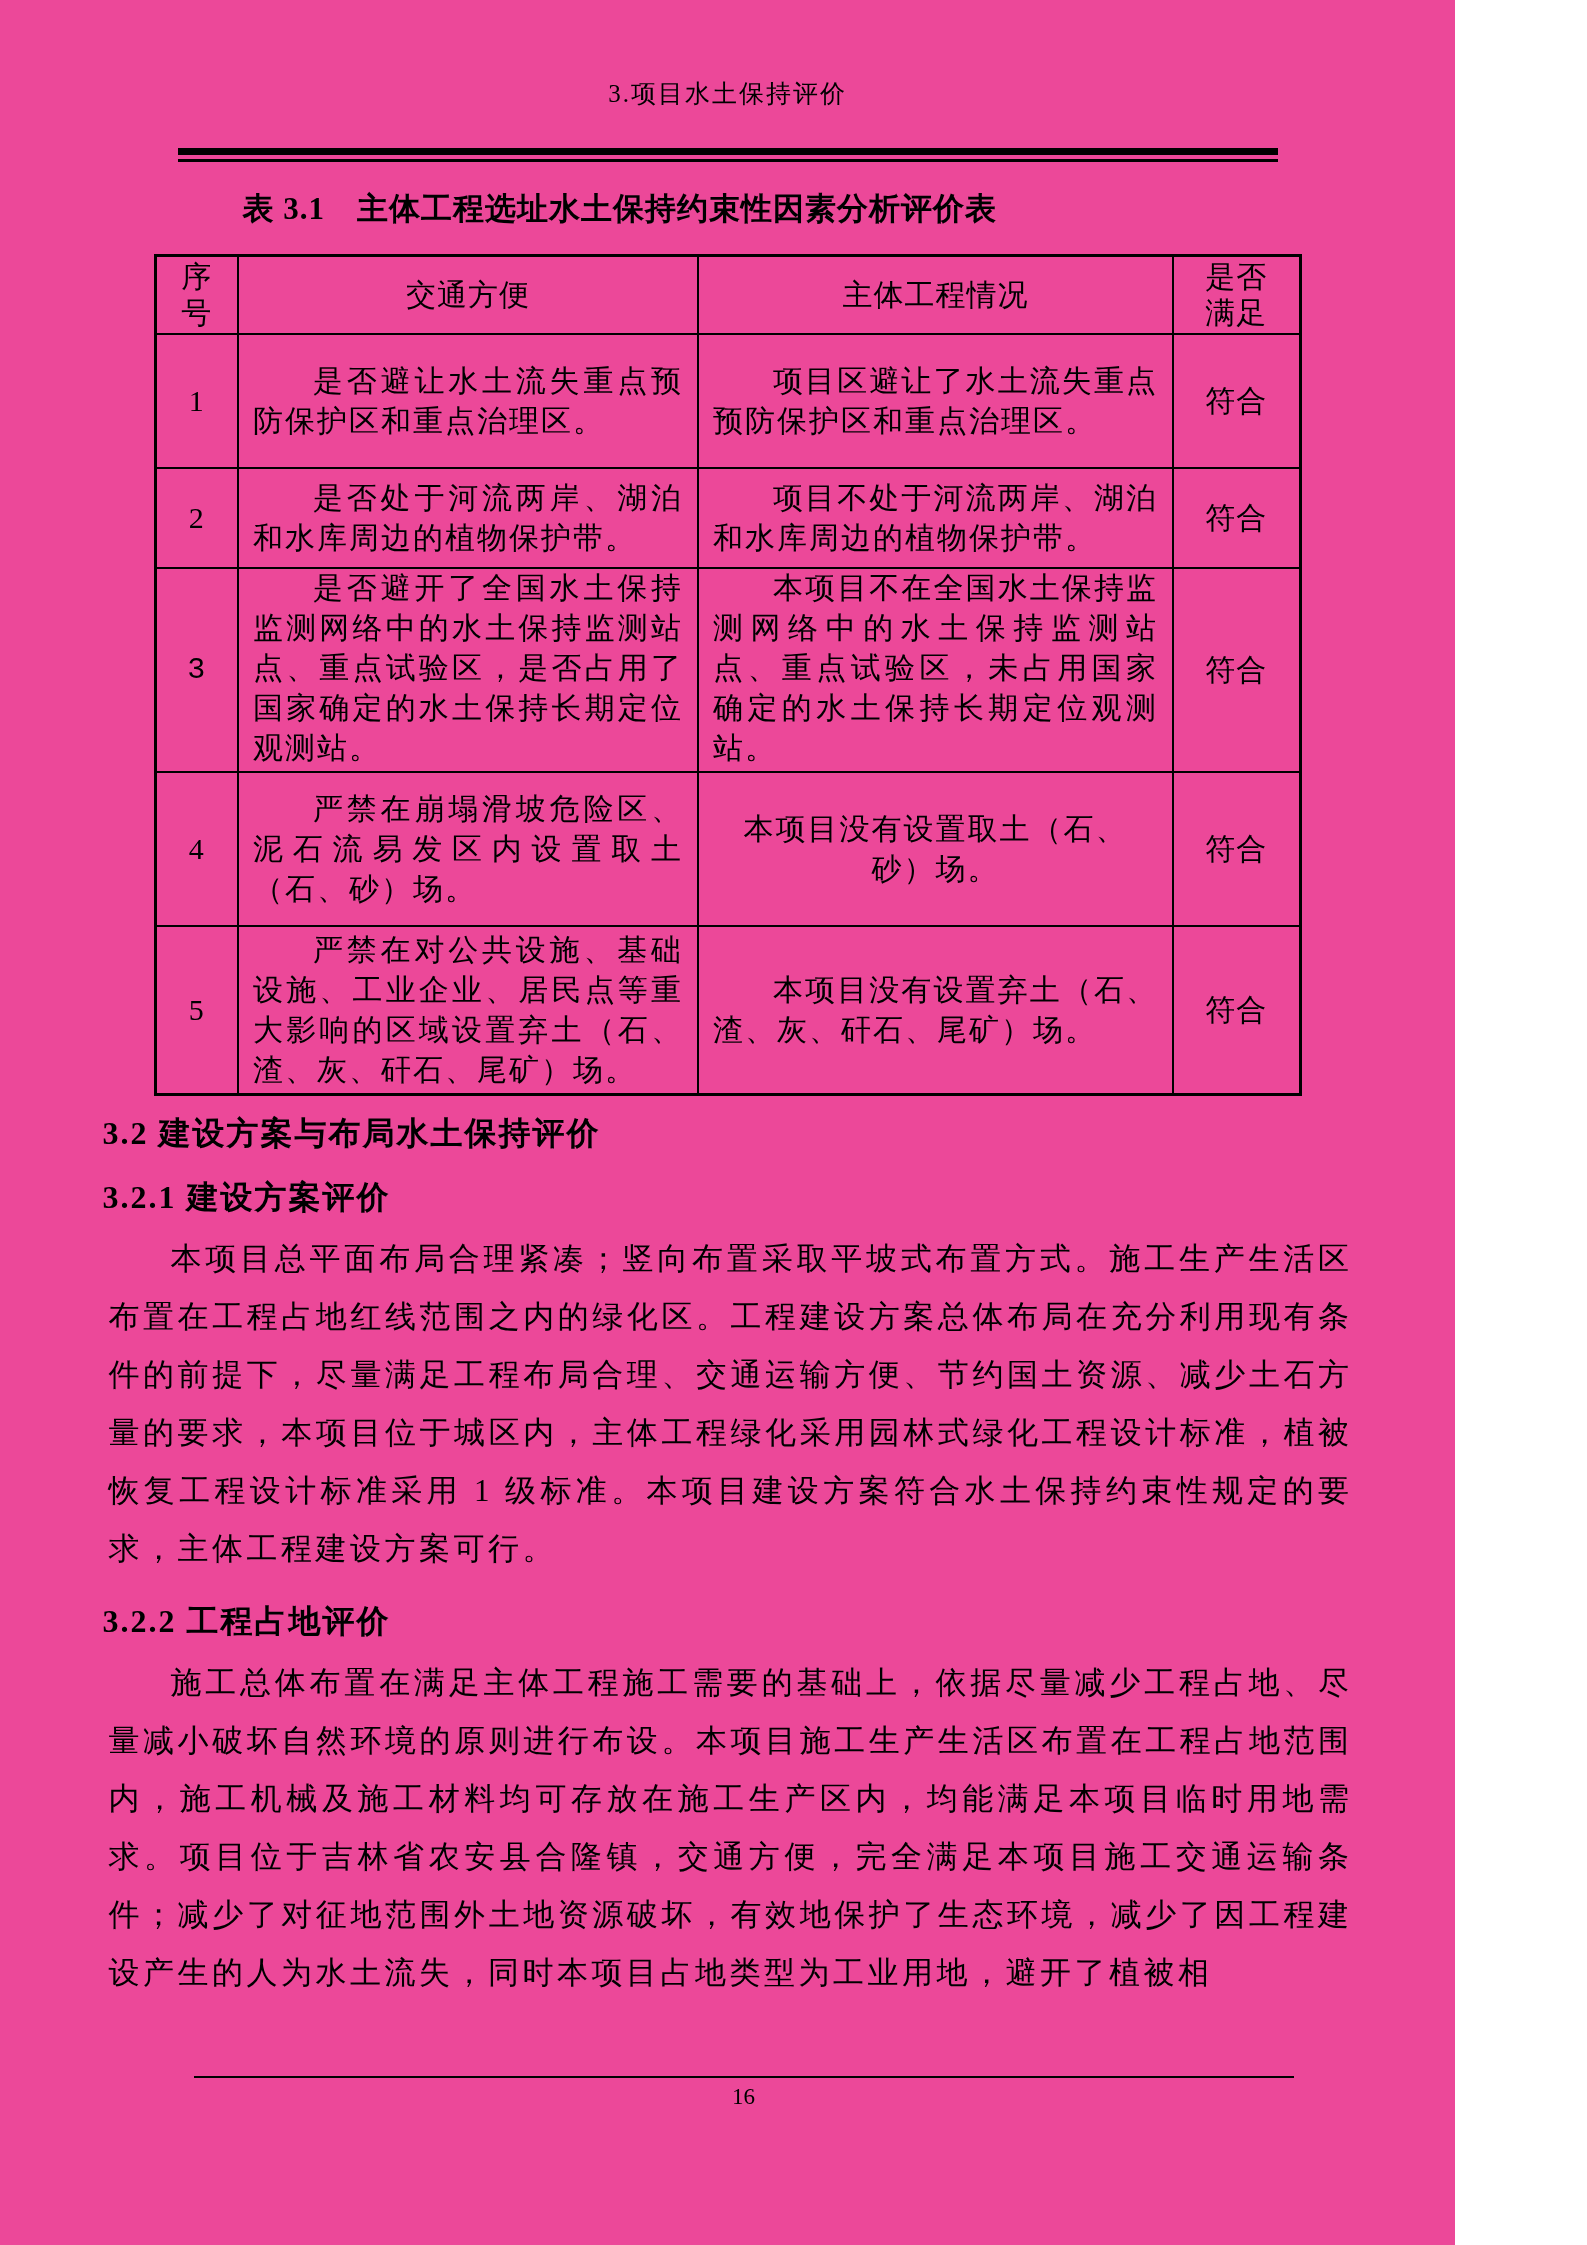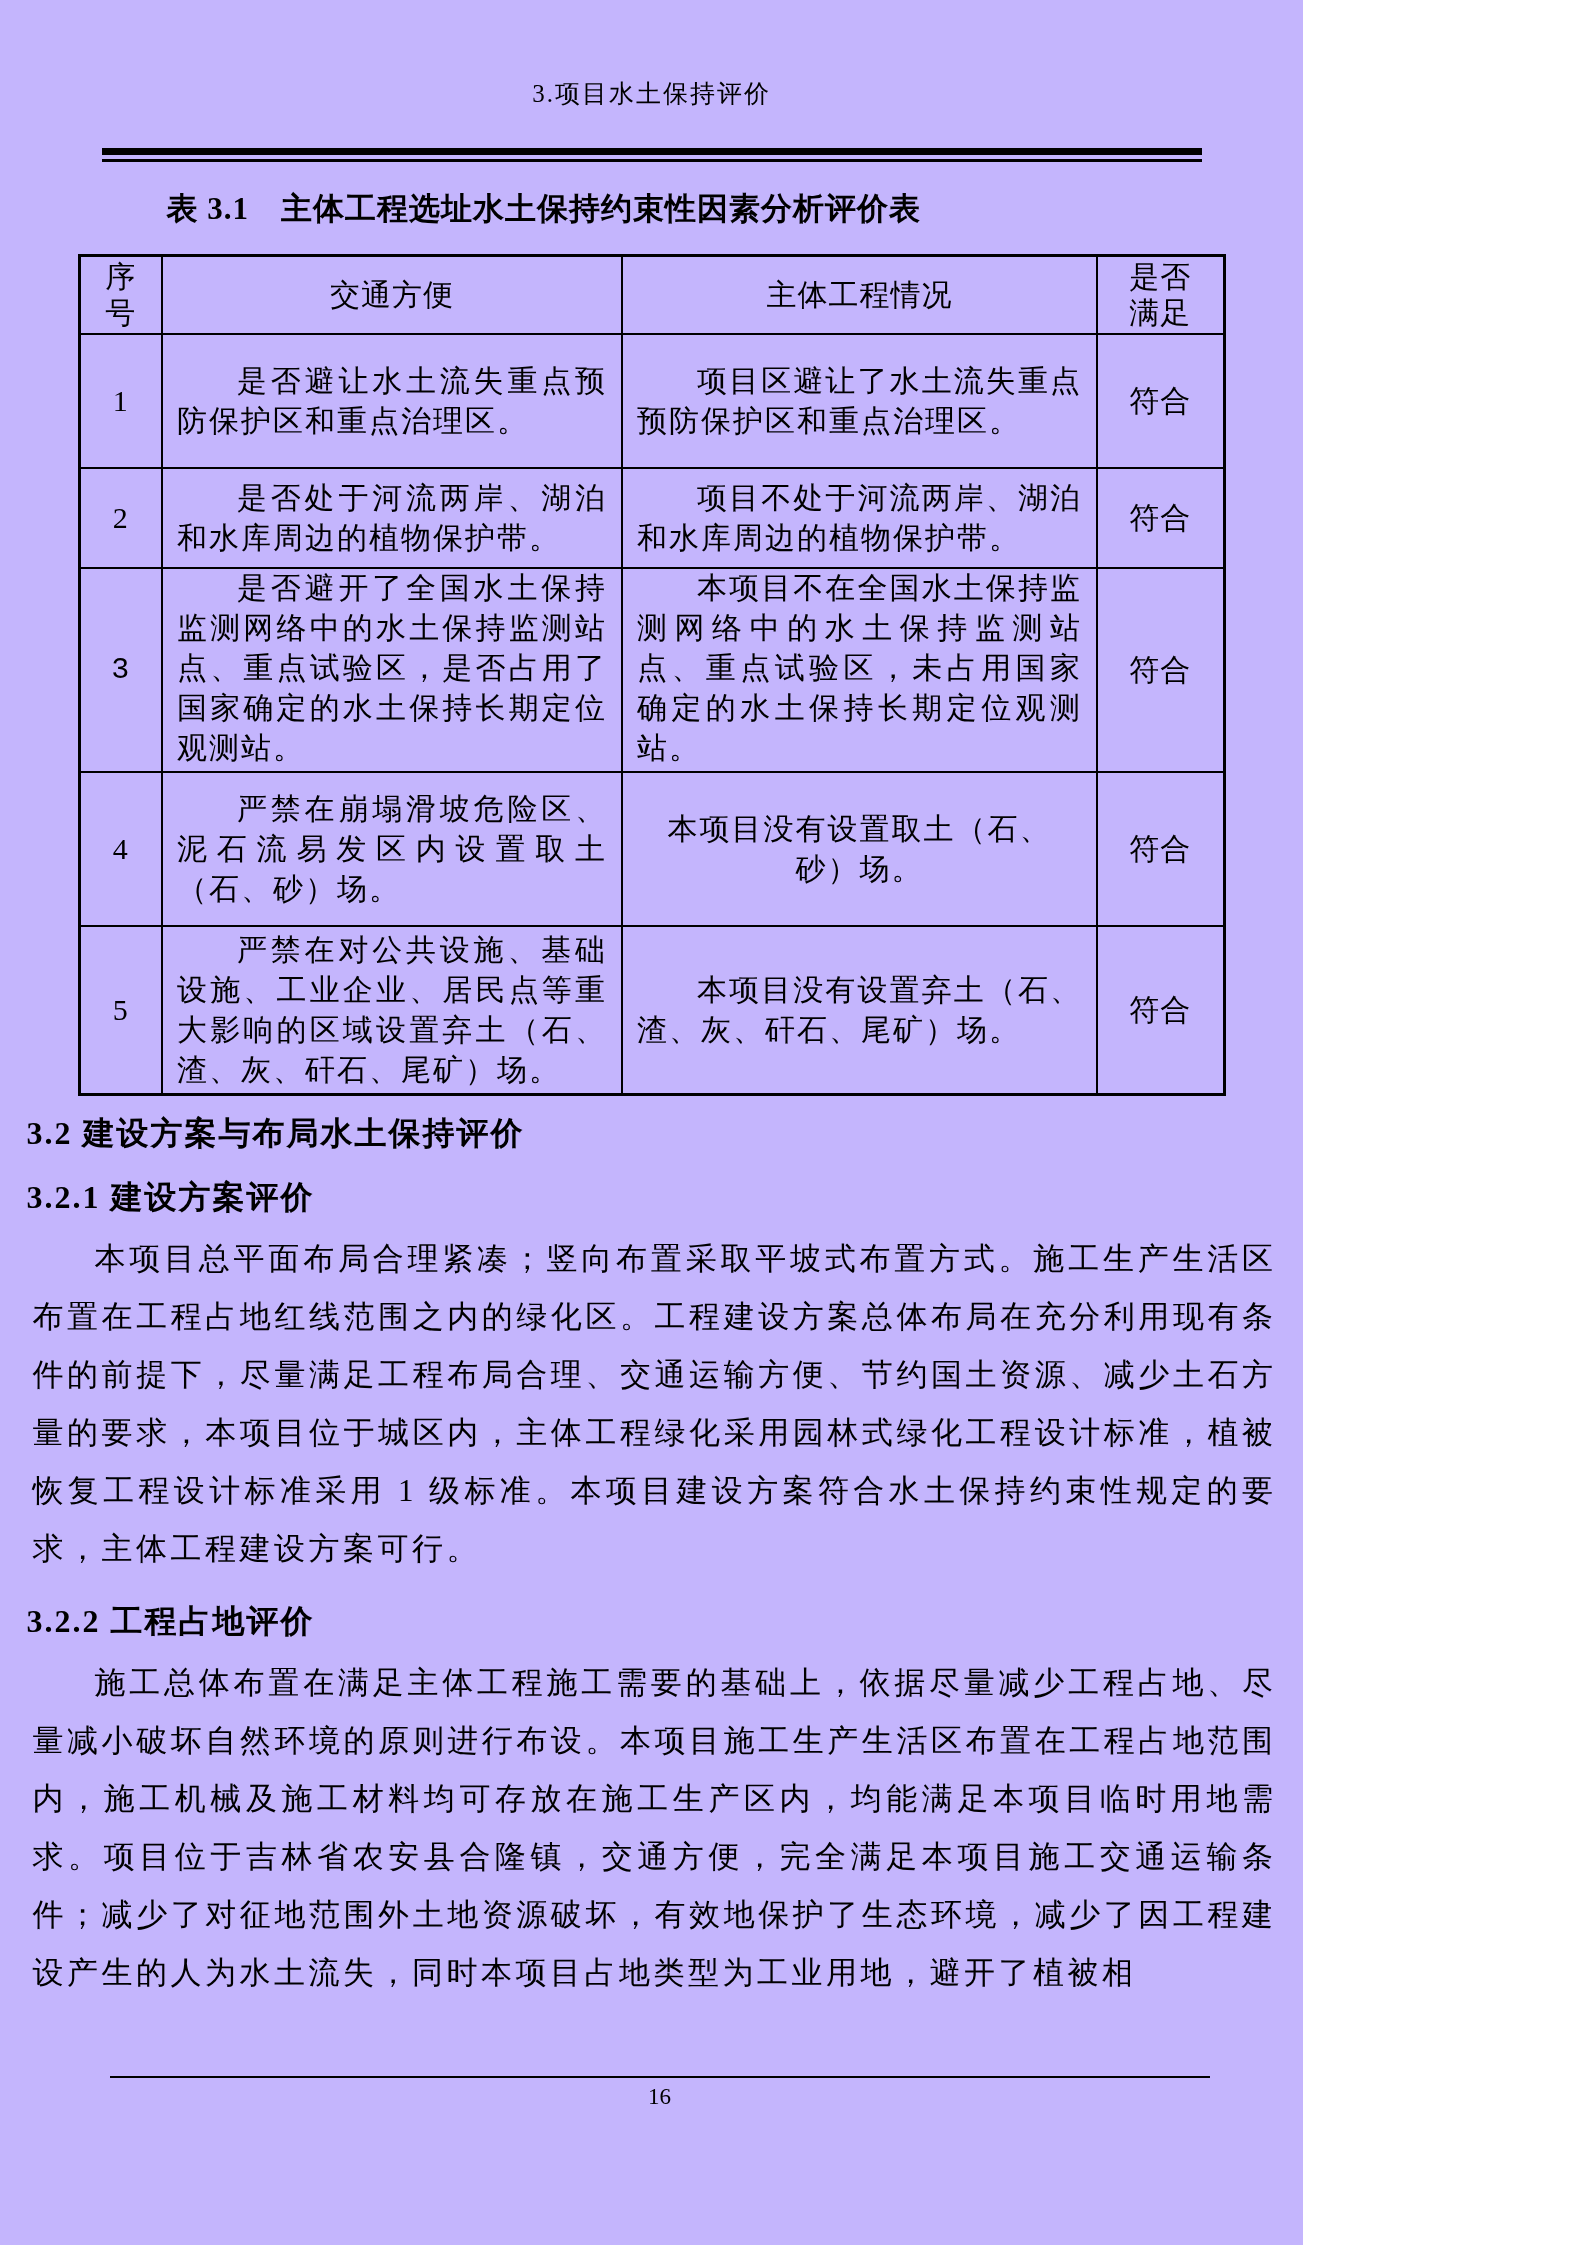--- a/index.html
+++ b/index.html
@@ -3,22 +3,22 @@
 <meta charset="utf-8">
 <style>
   html, body { margin: 0; padding: 0; background: #ffffff; }
   body {
     width: 1587px; height: 2245px;
     font-family: "Liberation Serif", "DejaVu Serif", serif;
     color: #000;
   }
   .page {
     position: relative;
-    width: 1303px; height: 2245px;
-    background: #c4b5fd;
+    width: 1455px; height: 2245px;
+    background: #ec4899;
     overflow: hidden;
   }
 
   
   .doc-header-title {
     margin-top: 76px;
     text-align: center;
     font-size: 25px;
     letter-spacing: 2px;
     line-height: 36px;
@@ -91,21 +91,21 @@
   p.body-par {
     margin: 12px 0 0 6px;
     font-size: 31px;
     line-height: 58px;
     letter-spacing: 3.5px;
     text-align: justify;
     text-indent: 2em;
   }
 
   
-  .doc-footer { position: absolute; top: 2076px; left: 8px; width: 100%; }
+  .doc-footer { position: absolute; top: 2076px; left: 16px; width: 100%; }
   .footer-rule { width: 1100px; height: 2px; background: #000; margin: 0 auto; }
   .page-number {
     text-align: center;
     font-size: 23px;
     margin-top: 6px;
   }
 </style>
 </head>
 <body>
 

